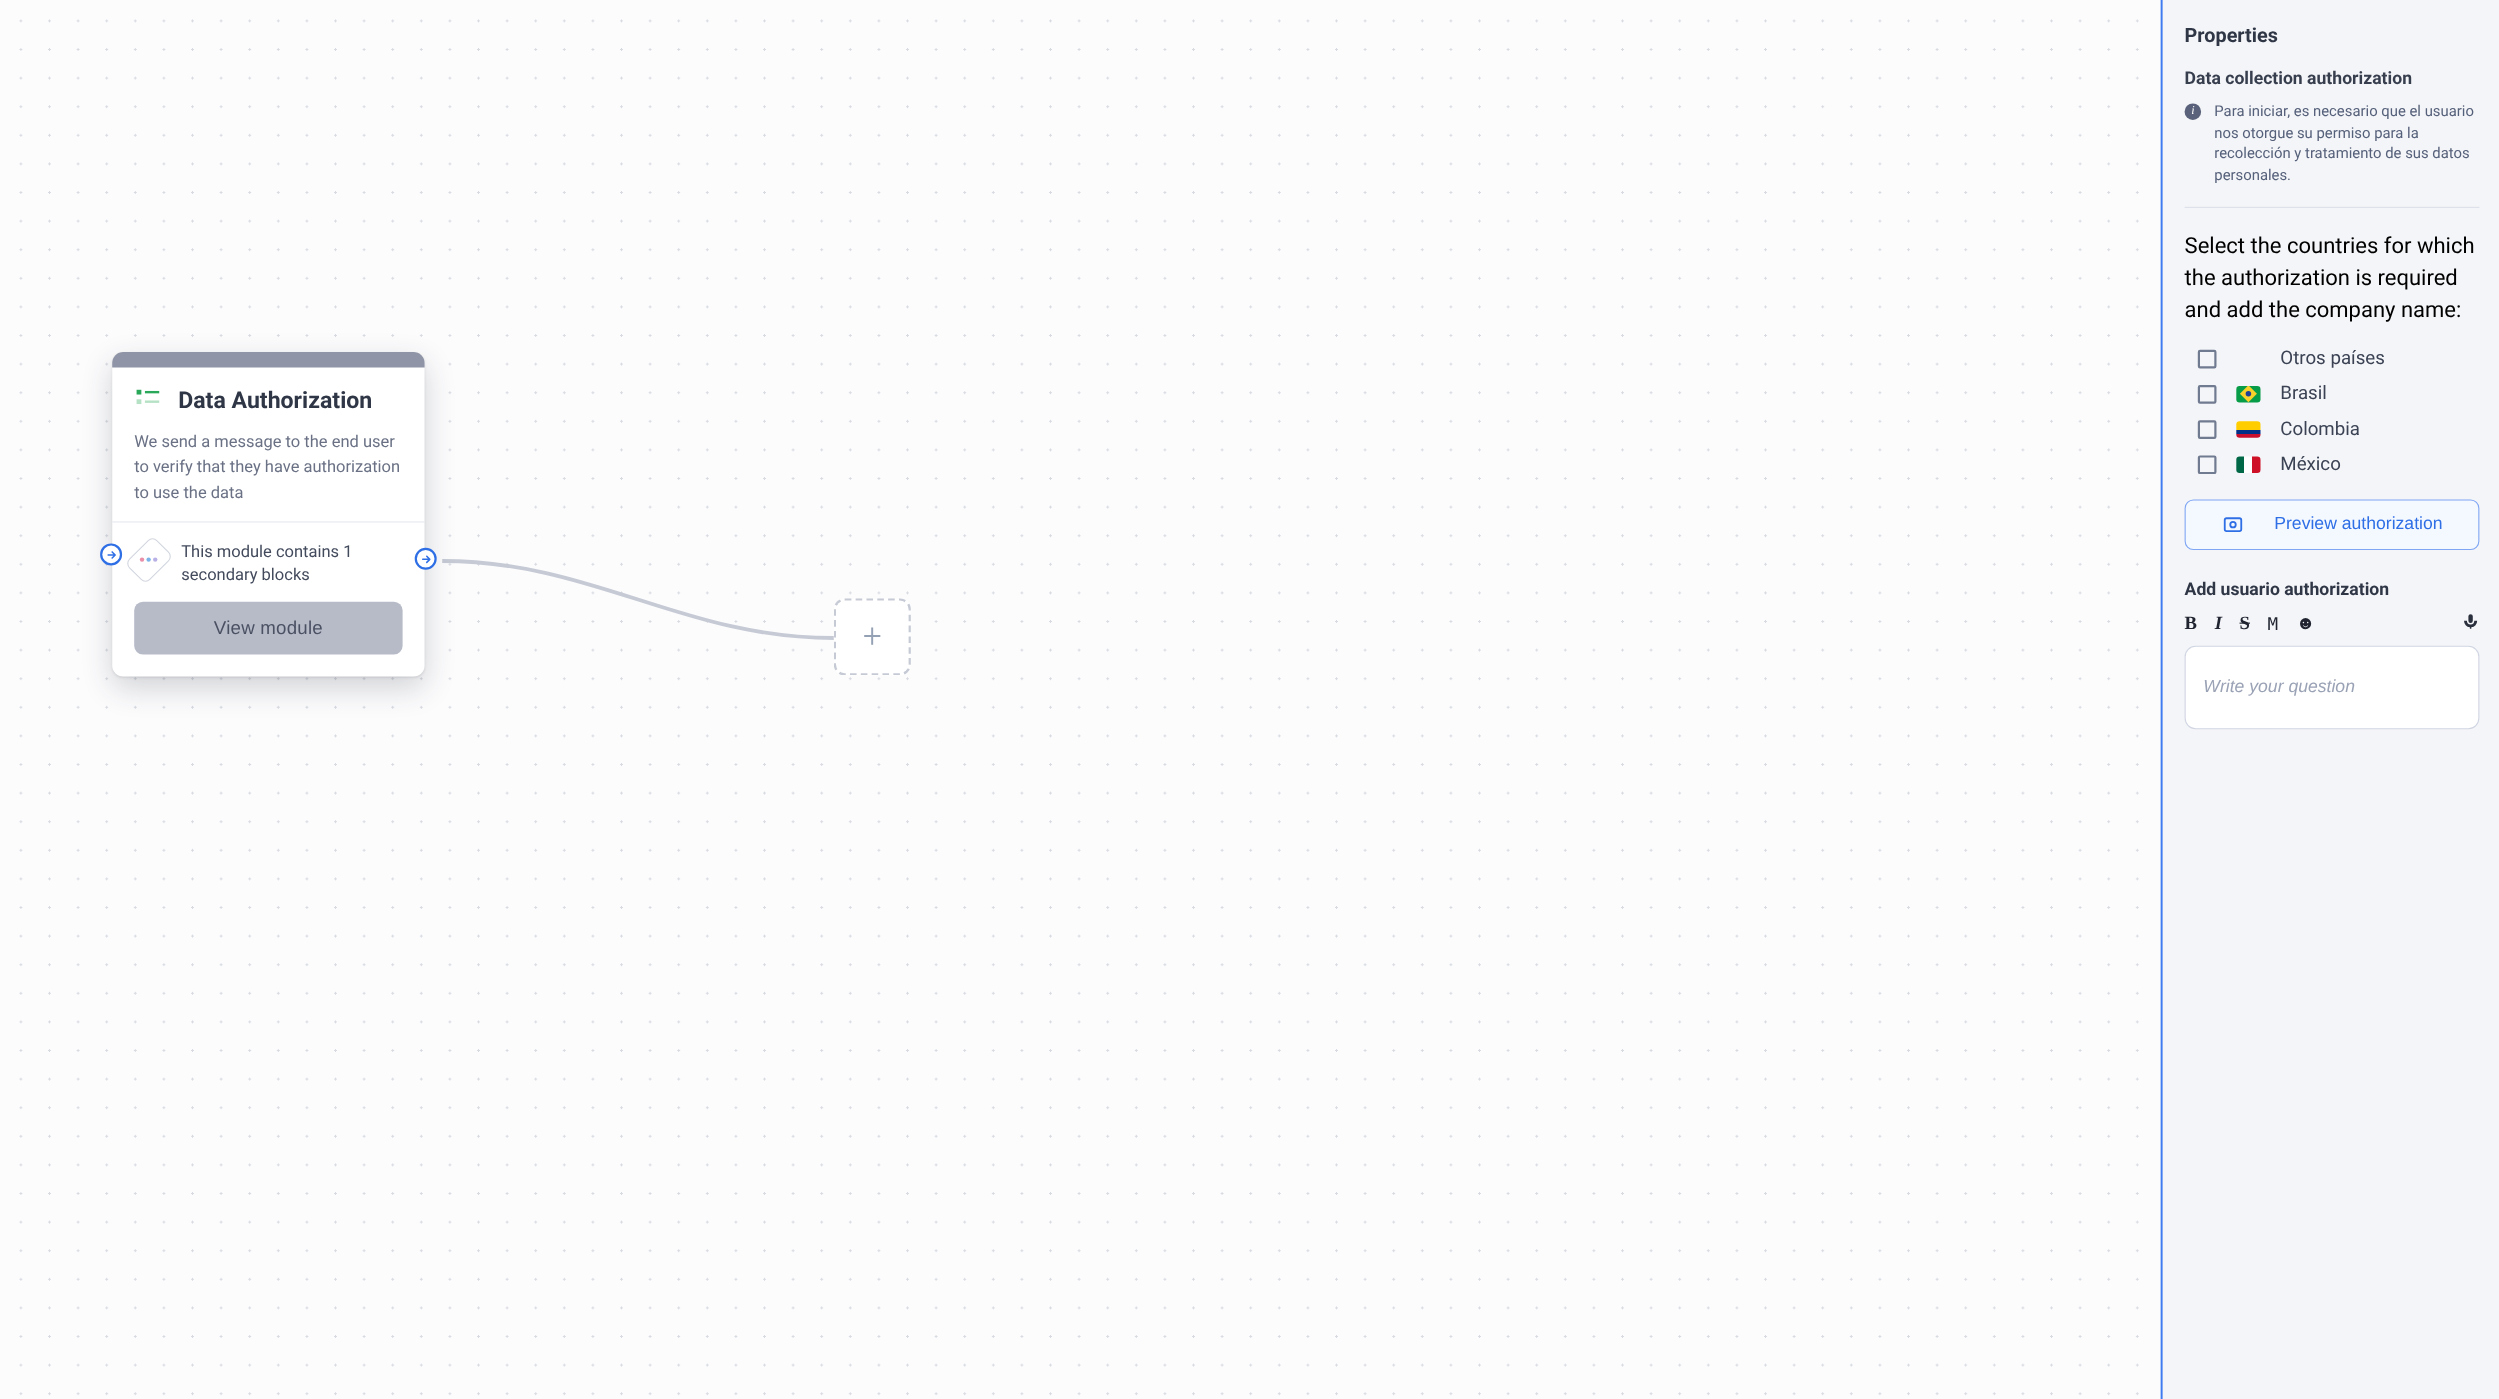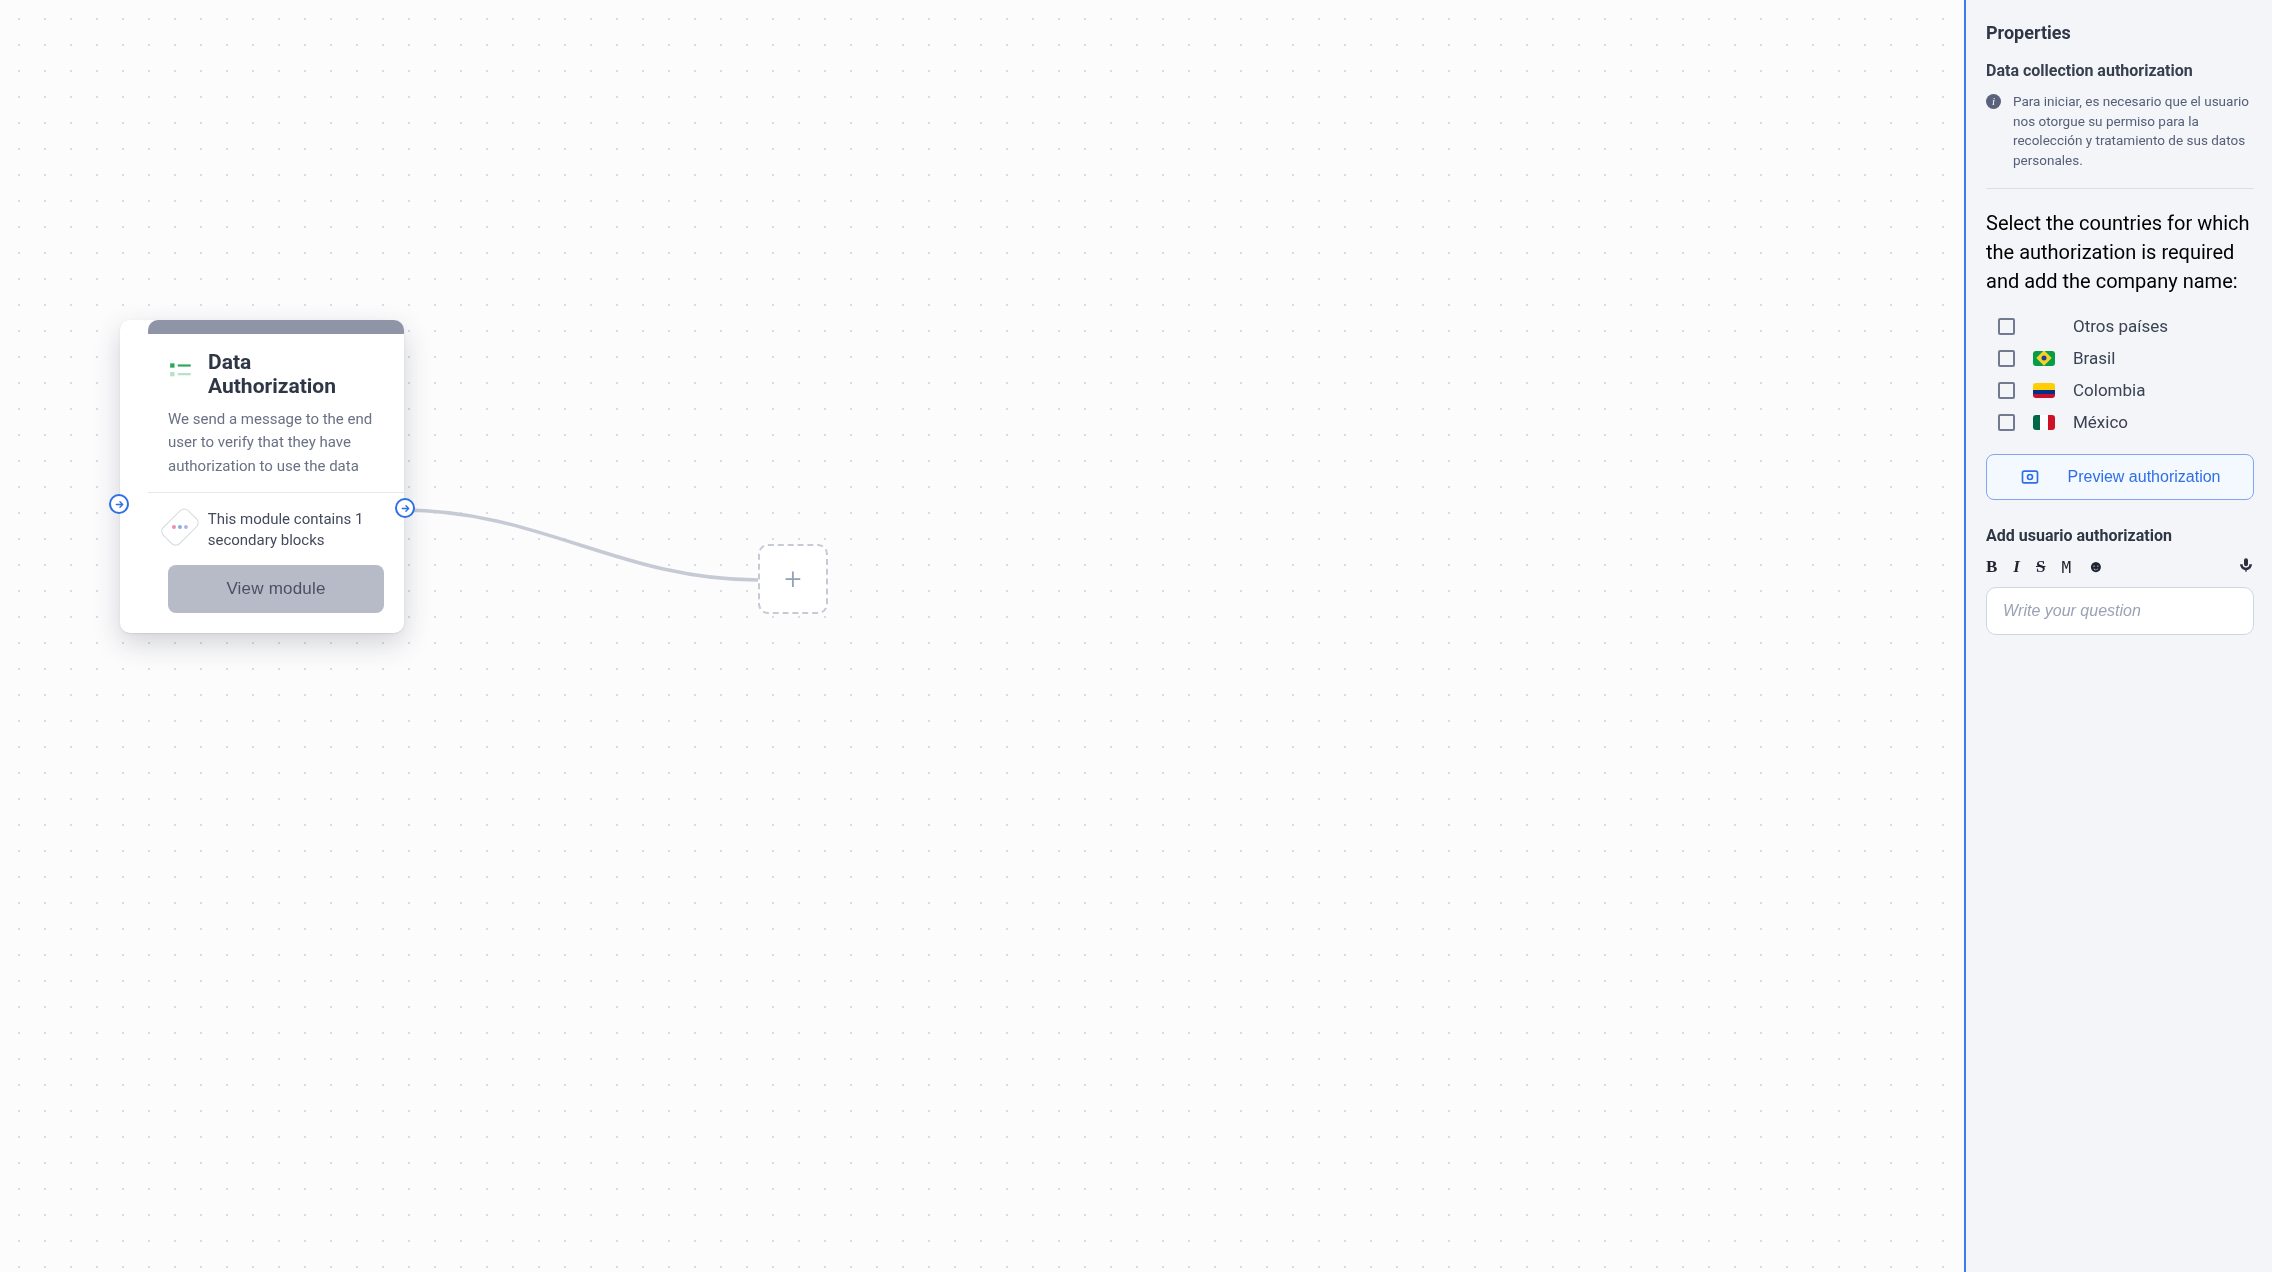--- a/index.html
+++ b/index.html
@@ -13,28 +13,27 @@
     background-color: #fcfcfd;
     background-image: radial-gradient(#d8dbe2 1.2px, transparent 1.2px);
     background-size: 26px 26px;
     background-position: 6px 6px;
     overflow: hidden;
   }
 
   
   .node-card {
     position: absolute;
-    left: 120px;
+    left: 102px;
     top: 320px;
     width: 284px;
     border-radius: 10px;
     background: #ffffff;
     box-shadow: 0 10px 28px rgba(40,43,60,0.20), 0 1px 2px rgba(40,43,60,0.10);
     overflow: visible;
-    padding-left: 28px;
   }
   .node-header-bar {
     height: 14px;
     background: #8f94a6;
     border-top-left-radius: 10px;
     border-top-right-radius: 10px;
   }
   .node-body {
     padding: 16px 20px 20px 20px;
   }
@@ -186,21 +185,21 @@
   .tb-s { text-decoration: line-through; }
   .tb-m { font-family: monospace; font-weight:500; font-size:16px; }
   .tb-emoji { font-size:17px; }
   .tb-mic svg { width:16px;height:16px; fill:#2a2f3d; }
 
   .question-input {
     width:100%;
     border:1.5px solid #d0d5e2;
     background:#ffffff;
     border-radius:10px;
-    padding:14px 16px;
+    padding:28px 16px;
     font-size:16px;
     color:#3a4254;
     outline:none;
     font-style: italic;
   }
   .question-input::placeholder { color:#9aa2b5; font-style: italic; }
 </style>
 </head>
 <body>
 

